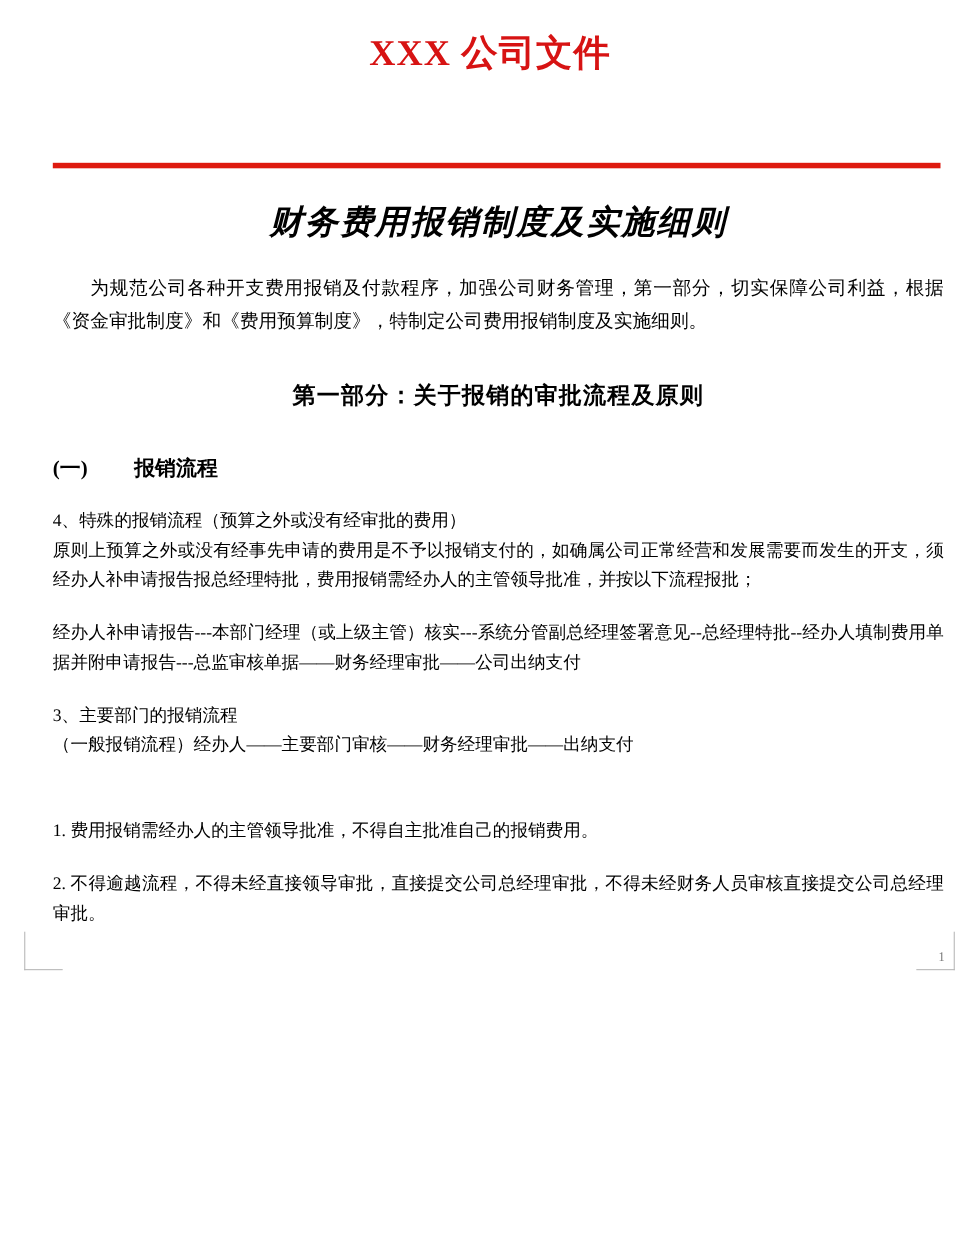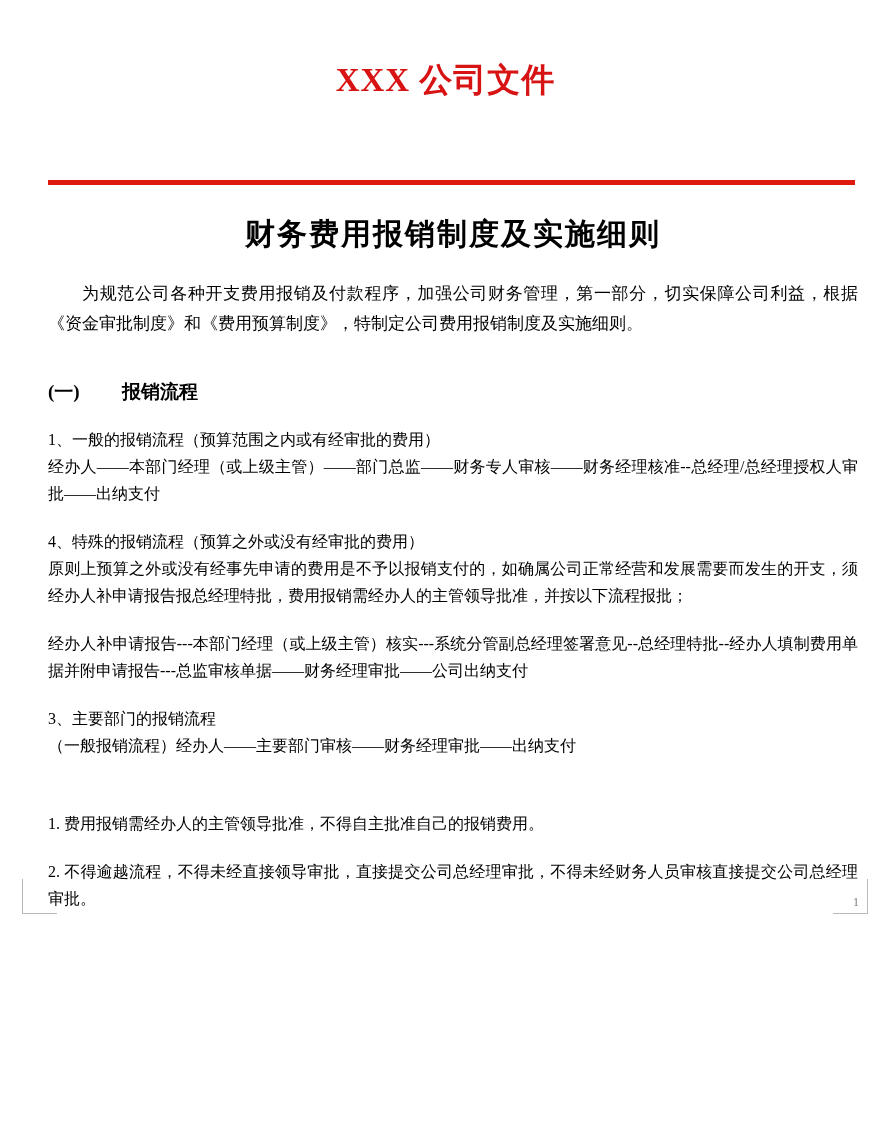--- a/index.html
+++ b/index.html
@@ -14,21 +14,20 @@
     font-family: "Liberation Serif", "DejaVu Serif", serif;
     color: #000000;
     overflow: hidden;
   }
 
   .page {
     position: absolute;
     top: 0; left: 0;
     width: 891px;
     height: 910px;
-    margin-top: 32px;
   }
 
   
   .crop-mark {
     position: absolute;
     width: 34px;
     height: 34px;
   }
   .crop-bl {
     left: 22px;
@@ -84,20 +83,21 @@
   }
 
   .doc-title {
     text-align: center;
     font-size: 30px;
     font-weight: bold;
     margin: 0 0 10px 0;
     padding-top: 4px;
     letter-spacing: 2px;
     font-family: "Liberation Serif", "DejaVu Serif", serif;
+    font-style: italic;
   }
 
   .intro {
     font-size: 17px;
     line-height: 30px;
     margin: 24px 0 0 0;
     text-indent: 34px;
     text-align: justify;
     font-family: "Liberation Serif", "DejaVu Serif", serif;
   }
@@ -140,29 +140,26 @@
   <div class="letterhead">XXX 公司文件</div>
 
   <div class="red-rule"></div>
 
   <div class="content">
 
     <h1 class="doc-title">财务费用报销制度及实施细则</h1>
 
     <p class="intro">为规范公司各种开支费用报销及付款程序，加强公司财务管理，第一部分，切实保障公司利益，根据《资金审批制度》和《费用预算制度》，特制定公司费用报销制度及实施细则。</p>
 
+    <h2 class="part-heading">第一部分：关于报销的审批流程及原则</h2>
 
     <h3 class="sub-heading">
       <span class="num">(一)</span><span>报销流程</span>
     </h3>
 
-    <p class="para">
-      <span class="ln">1、一般的报销流程（预算范围之内或有经审批的费用）</span>
-      <span>经办人——本部门经理（或上级主管）——部门总监——财务专人审核——财务经理核准--总经理/总经理授权人审批——出纳支付</span>
-    </p>
 
     <p class="para">
       <span class="ln">4、特殊的报销流程（预算之外或没有经审批的费用）</span>
       <span>原则上预算之外或没有经事先申请的费用是不予以报销支付的，如确属公司正常经营和发展需要而发生的开支，须经办人补申请报告报总经理特批，费用报销需经办人的主管领导批准，并按以下流程报批；</span>
     </p>
 
     <p class="para">经办人补申请报告---本部门经理（或上级主管）核实---系统分管副总经理签署意见--总经理特批--经办人填制费用单据并附申请报告---总监审核单据——财务经理审批——公司出纳支付</p>
 
     <p class="para">
       <span class="ln">3、主要部门的报销流程</span>

